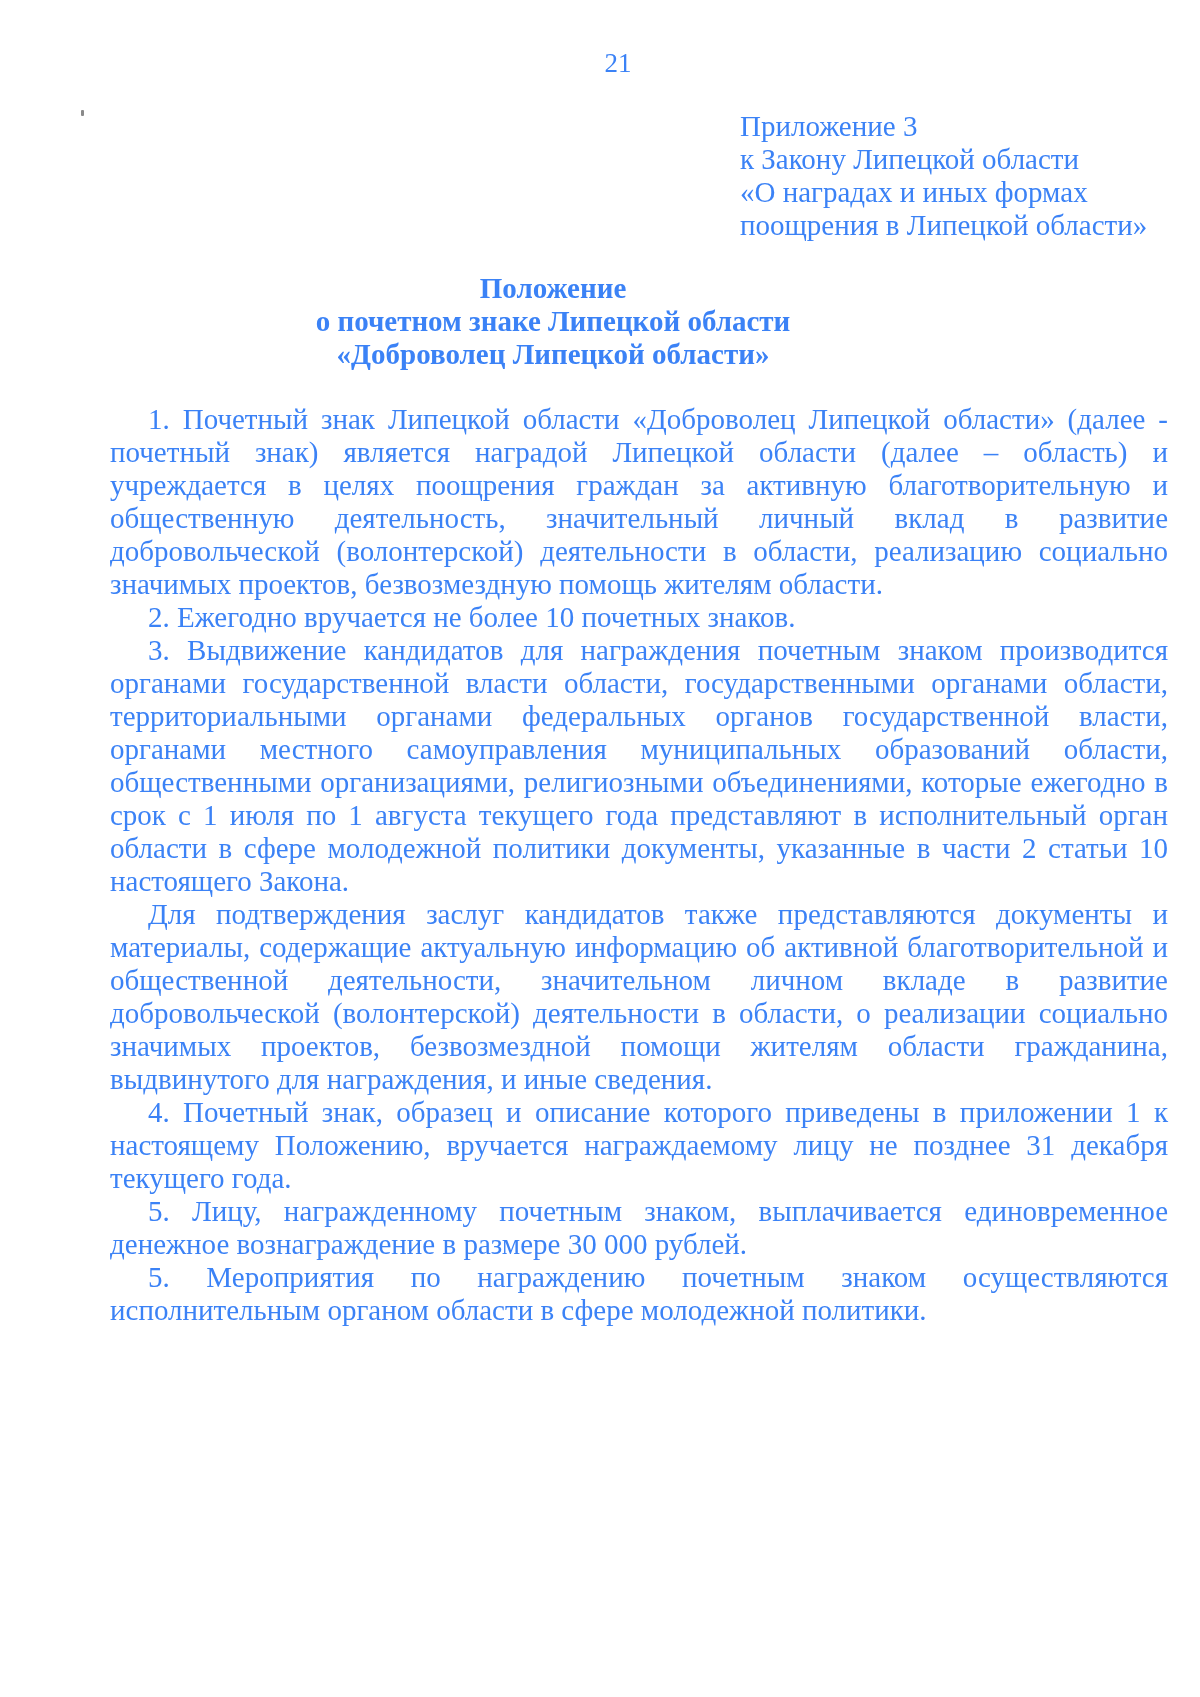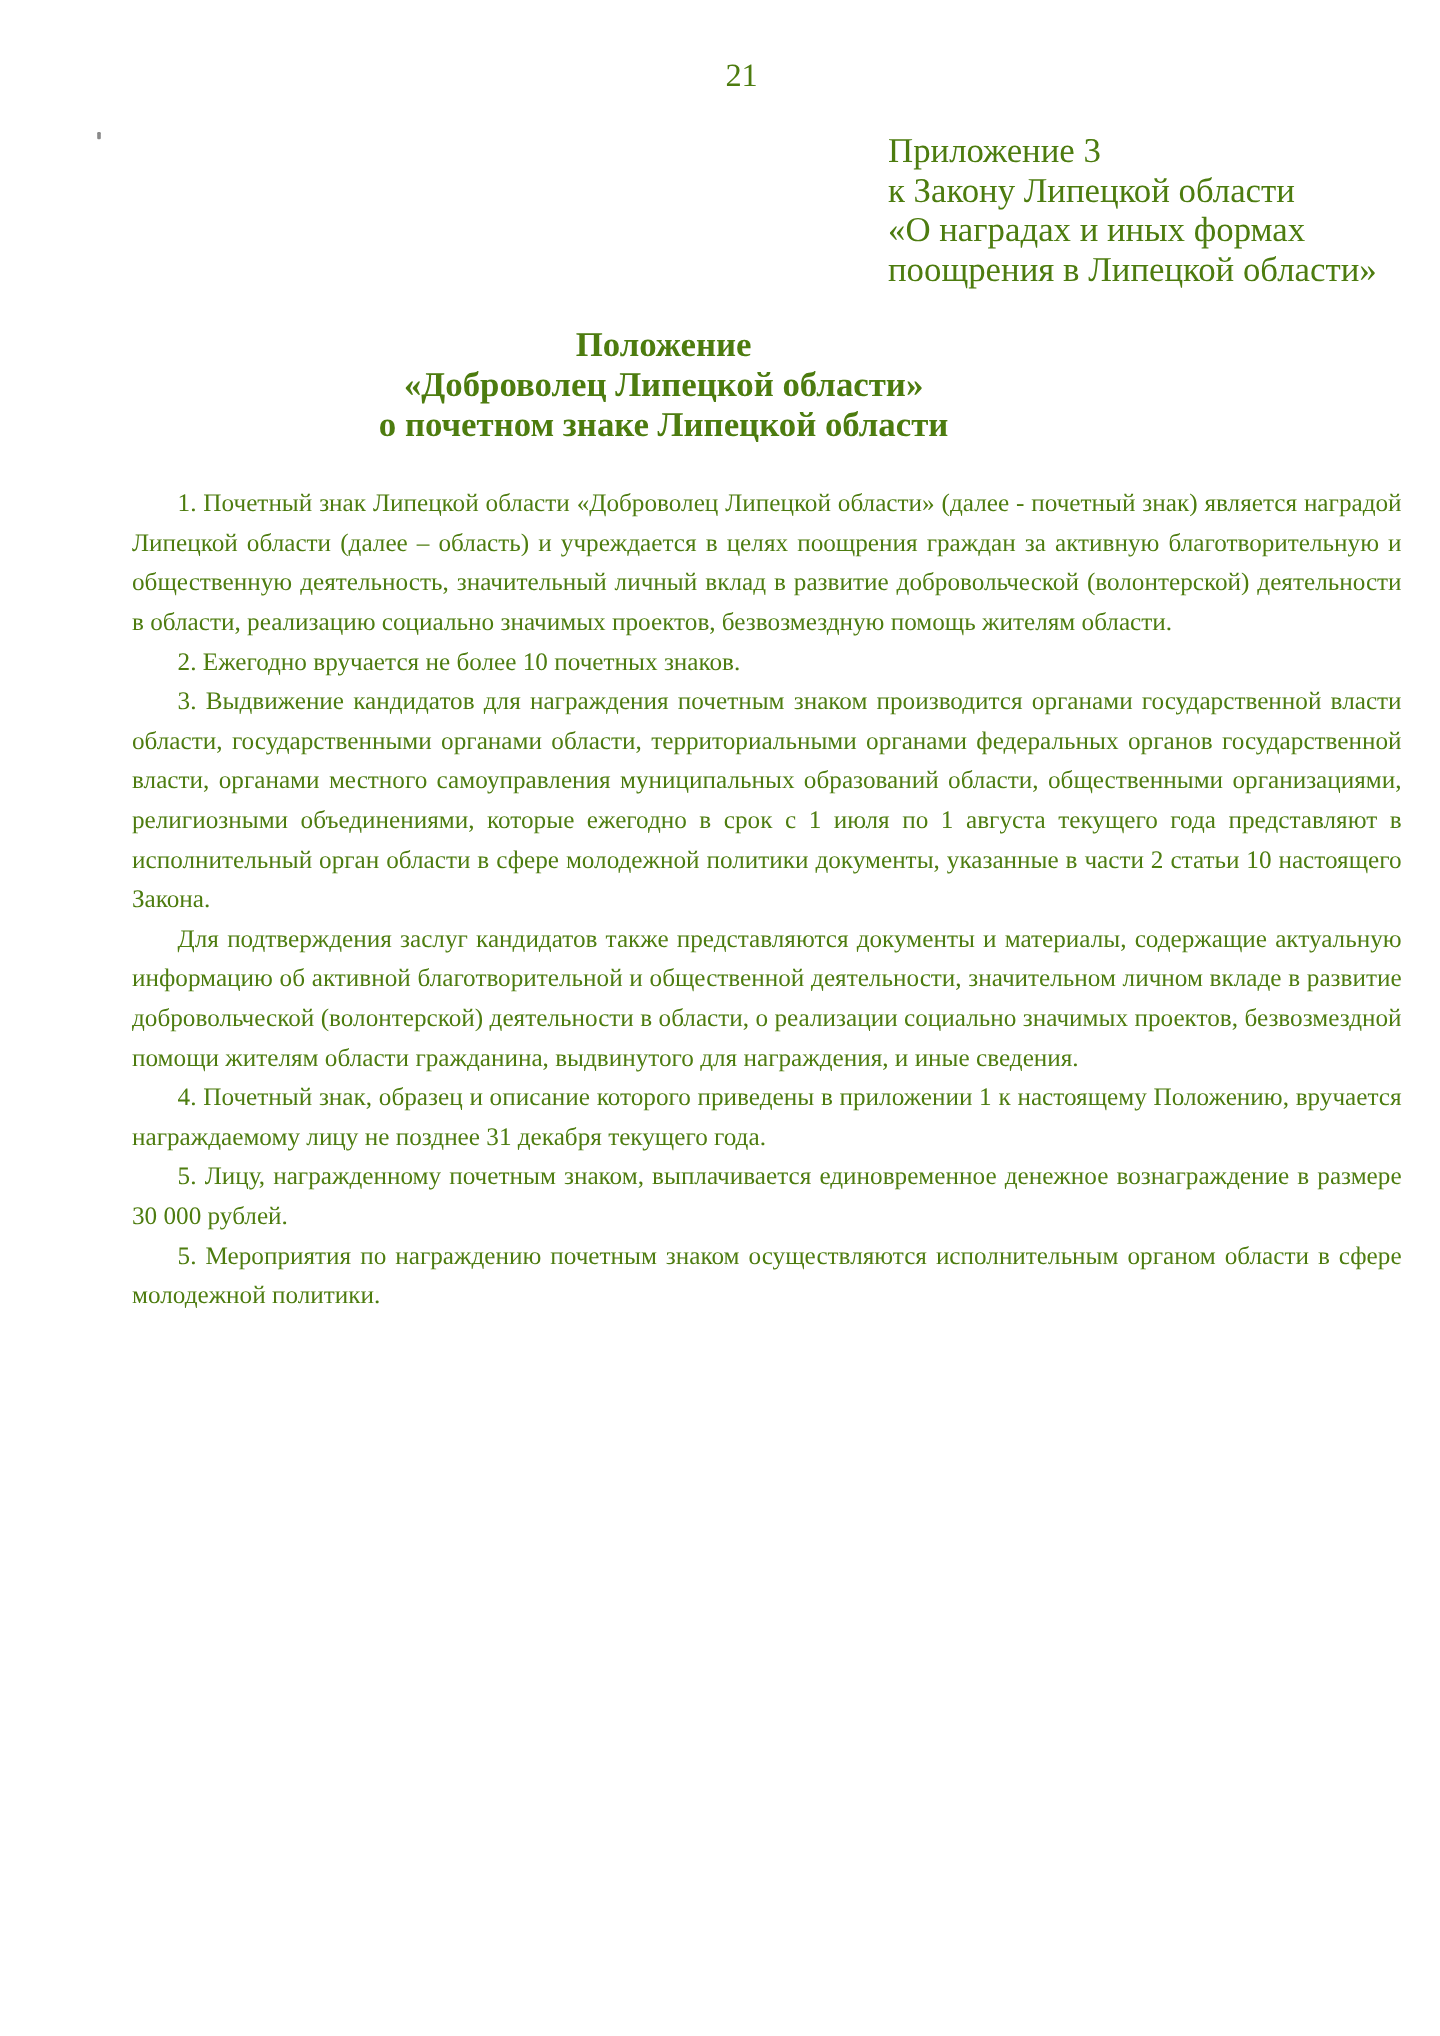--- a/index.html
+++ b/index.html
@@ -5,21 +5,21 @@
   html, body {
     margin: 0;
     padding: 0;
     background: #ffffff;
   }
   .page {
     position: relative;
     width: 1200px;
     height: 1603px;
     background: #ffffff;
-    color: #4d7c0f;
+    color: #3b82f6;
     font-family: "Liberation Serif", "DejaVu Serif", serif;
     overflow: hidden;
   }
   .page-number {
     position: absolute;
     top: 48px;
     left: 0;
     width: 100%;
     text-align: center;
     font-size: 27px;
@@ -51,21 +51,21 @@
     text-align: center;
     font-weight: bold;
     font-size: 29px;
     line-height: 33px;
   }
   .body-text {
     position: absolute;
     top: 403px;
     left: 110px;
     width: 1058px;
-    font-size: 21px;
+    font-size: 29px;
     line-height: 33px;
     text-align: justify;
   }
   .body-text p {
     margin: 0;
     padding: 0;
     text-indent: 38px;
   }
 </style>
 </head>
@@ -79,22 +79,22 @@
 
   <div class="appendix-block">
     <div>Приложение 3</div>
     <div>к Закону Липецкой области</div>
     <div>«О наградах и иных формах</div>
     <div>поощрения в Липецкой области»</div>
   </div>
 
   <div class="doc-title">
     <div>Положение</div>
+    <div>о почетном знаке Липецкой области</div>
     <div>«Доброволец Липецкой области»</div>
-    <div>о почетном знаке Липецкой области</div>
   </div>
 
   <div class="body-text">
     <p>1. Почетный знак Липецкой области «Доброволец Липецкой области» (далее - почетный знак) является наградой Липецкой области (далее – область) и учреждается в целях поощрения граждан за активную благотворительную и общественную деятельность, значительный личный вклад в развитие добровольческой (волонтерской) деятельности в области, реализацию социально значимых проектов, безвозмездную помощь жителям области.</p>
     <p>2. Ежегодно вручается не более 10 почетных знаков.</p>
     <p>3. Выдвижение кандидатов для награждения почетным знаком производится органами государственной власти области, государственными органами области, территориальными органами федеральных органов государственной власти, органами местного самоуправления муниципальных образований области, общественными организациями, религиозными объединениями, которые ежегодно в срок с 1 июля по 1 августа текущего года представляют в исполнительный орган области в сфере молодежной политики документы, указанные в части 2 статьи 10 настоящего Закона.</p>
     <p>Для подтверждения заслуг кандидатов также представляются документы и материалы, содержащие актуальную информацию об активной благотворительной и общественной деятельности, значительном личном вкладе в развитие добровольческой (волонтерской) деятельности в области, о реализации социально значимых проектов, безвозмездной помощи жителям области гражданина, выдвинутого для награждения, и иные сведения.</p>
     <p>4. Почетный знак, образец и описание которого приведены в приложении 1 к настоящему Положению, вручается награждаемому лицу не позднее 31 декабря текущего года.</p>
     <p>5. Лицу, награжденному почетным знаком, выплачивается единовременное денежное вознаграждение в размере 30 000 рублей.</p>
     <p>5. Мероприятия по награждению почетным знаком осуществляются исполнительным органом области в сфере молодежной политики.</p>

